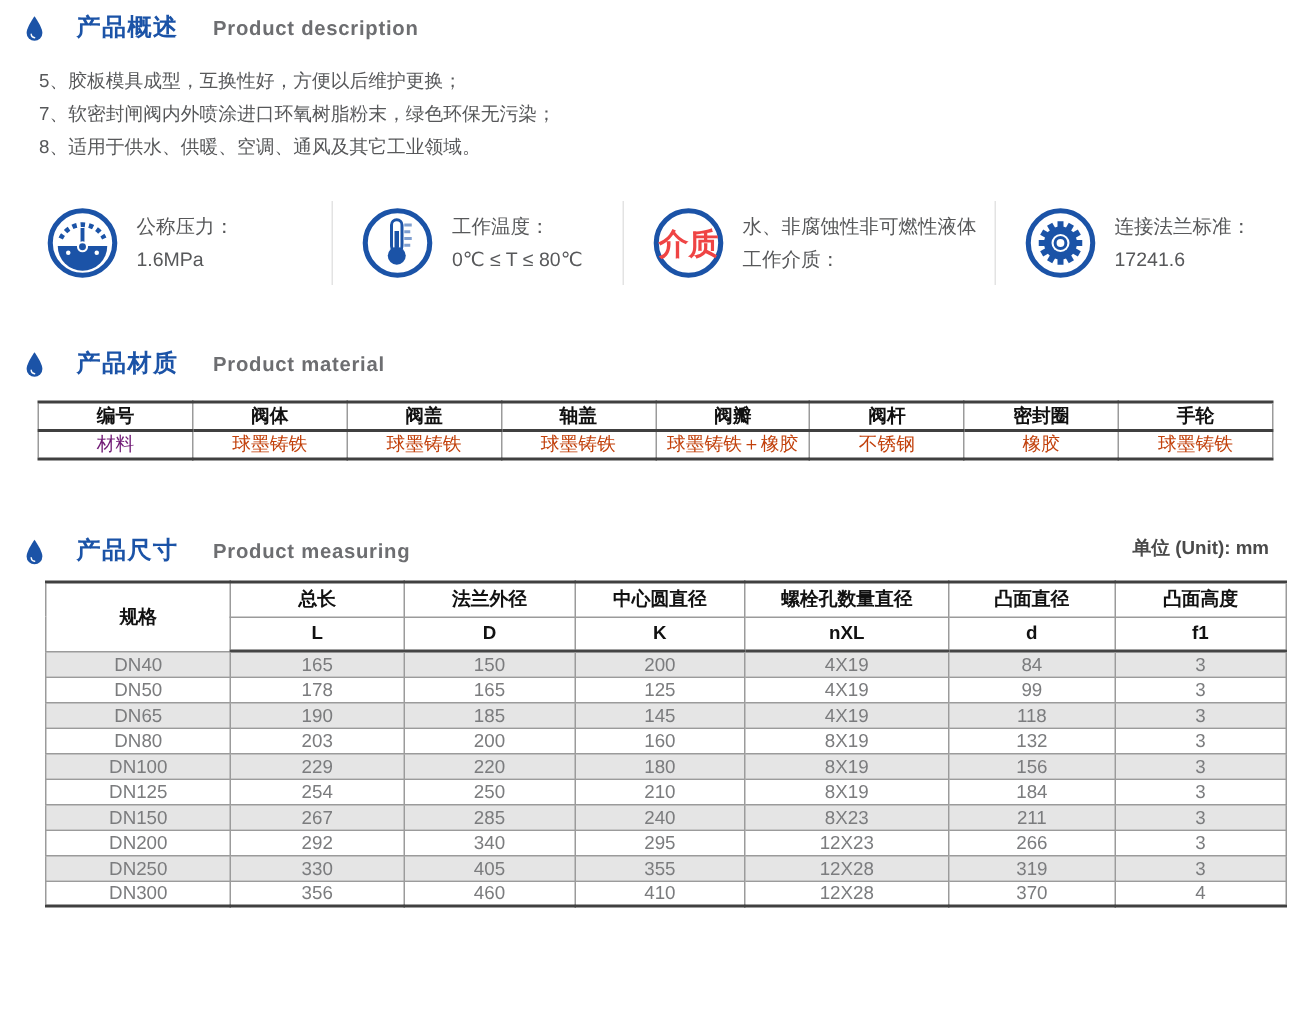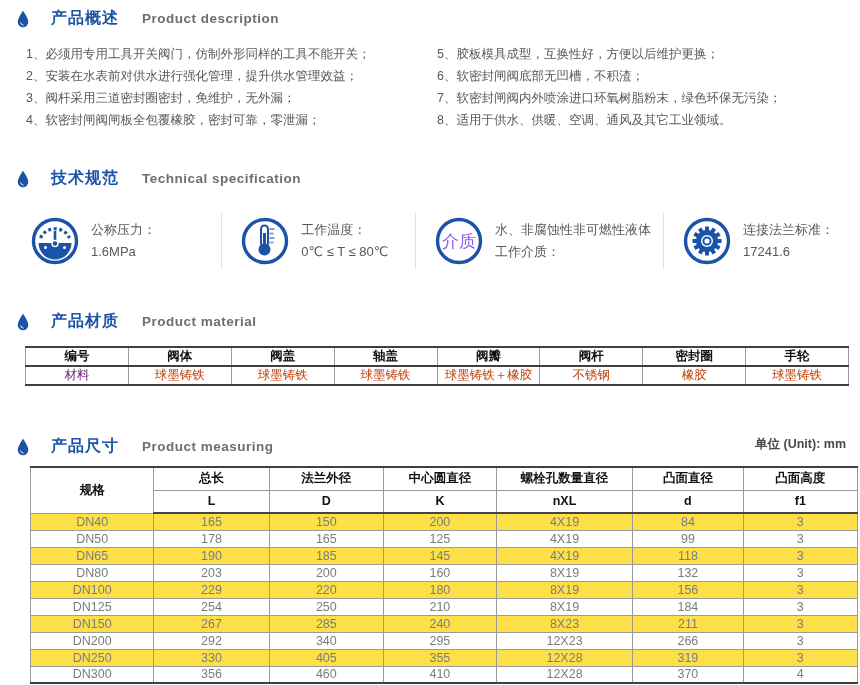--- a/index.html
+++ b/index.html
@@ -58,21 +58,21 @@
   }
   .measuring-table th {
     border: 1px solid #9b9b9b; height: 23px; font-size: 12.5px; color: #111;
     font-weight: bold; text-align: center; background: #fff;
   }
   .measuring-table thead tr:last-child th { border-bottom: 2px solid #454545; }
   .measuring-table td {
     border: 1px solid #9b9b9b; border-top: 1px solid #717171;
     height: 17px; font-size: 12.5px; color: #7b7c7e; text-align: center;
   }
-  .measuring-table tr.alt td { background: #fde047; }
+  .measuring-table tr.alt td { background: #e5e5e5; }
   .c-spec {width: 15.1%;} .c-L {width: 14.1%;} .c-D {width: 14.0%;}
   .c-K {width: 13.8%;} .c-nXL {width: 16.7%;} .c-d {width: 13.5%;} .c-f1 {width: 14.0%;}
 
   svg { display: block; }
 </style>
 </head>
 <body>
 
 <div class="page">
 
@@ -81,44 +81,27 @@
       <svg viewBox="0 0 24 30" width="14" height="18">
         <path d="M12 1 C12 1 3 13.5 3 20 a9 9 0 0 0 18 0 C21 13.5 12 1 12 1 Z" fill="#1b53a7"></path>
         <path d="M8.2 21.5 a4.4 4.4 0 0 0 4 4" stroke="#ffffff" stroke-width="1.6" fill="none" stroke-linecap="round"></path>
       </svg>
     </span>
     <span class="sec-title-zh">产品概述</span>
     <span class="sec-title-en">Product description</span>
   </div>
 
   <div class="overview-lists">
-    <div class="col-left">
-      <div class="ov-item">1、必须用专用工具开关阀门，仿制外形同样的工具不能开关；</div>
-      <div class="ov-item">2、安装在水表前对供水进行强化管理，提升供水管理效益；</div>
-      <div class="ov-item">3、阀杆采用三道密封圈密封，免维护，无外漏；</div>
-      <div class="ov-item">4、软密封闸阀闸板全包覆橡胶，密封可靠，零泄漏；</div>
-    </div>
     <div class="col-right">
       <div class="ov-item">5、胶板模具成型，互换性好，方便以后维护更换；</div>
-      <div class="ov-item">6、软密封闸阀底部无凹槽，不积渣；</div>
       <div class="ov-item">7、软密封闸阀内外喷涂进口环氧树脂粉末，绿色环保无污染；</div>
       <div class="ov-item">8、适用于供水、供暖、空调、通风及其它工业领域。</div>
     </div>
   </div>
 
-  <div class="sec-header" style="margin-top:36px;">
-    <span class="drop">
-      <svg viewBox="0 0 24 30" width="14" height="18">
-        <path d="M12 1 C12 1 3 13.5 3 20 a9 9 0 0 0 18 0 C21 13.5 12 1 12 1 Z" fill="#1b53a7"></path>
-        <path d="M8.2 21.5 a4.4 4.4 0 0 0 4 4" stroke="#ffffff" stroke-width="1.6" fill="none" stroke-linecap="round"></path>
-      </svg>
-    </span>
-    <span class="sec-title-zh">技术规范</span>
-    <span class="sec-title-en">Technical specification</span>
-  </div>
 
   <div class="spec-row">
 
     <div class="spec-block">
       <span class="spec-icon">
         <svg viewBox="0 0 50 50" width="50" height="50">
           <circle cx="25" cy="25" r="21.5" fill="none" stroke="#1b53a7" stroke-width="3.4"></circle>
           <path d="M10.5 22 A 16 16 0 0 1 39.5 22" fill="none" stroke="#1b53a7" stroke-width="3.2" stroke-dasharray="3 2.6"></path>
           <path d="M8.5 27 A 16.5 16.5 0 0 0 41.5 27 Z" fill="#1b53a7"></path>
           <line x1="25" y1="26" x2="25" y2="15" stroke="#1b53a7" stroke-width="2.6"></line>
@@ -150,21 +133,21 @@
         <span style="display:block">工作温度：</span>
         <span style="display:block">0℃ ≤ T ≤ 80℃</span>
       </span>
     </div>
 
     <div class="spec-block">
       <span class="spec-icon" style="position:relative;">
         <svg viewBox="0 0 50 50" width="50" height="50">
           <circle cx="25" cy="25" r="21.5" fill="none" stroke="#1b53a7" stroke-width="3.4"></circle>
         </svg>
-        <span style="position:absolute;left:0;top:0;width:50px;height:50px;display:flex;align-items:center;justify-content:center;color:#8b5cf6;font-weight:normal;font-size:17px;">介质</span>
+        <span style="position:absolute;left:0;top:0;width:50px;height:50px;display:flex;align-items:center;justify-content:center;color:#ef4444;font-weight:bold;font-size:20px;">介质</span>
       </span>
       <span class="spec-text">
         <span style="display:block">水、非腐蚀性非可燃性液体</span>
         <span style="display:block">工作介质：</span>
       </span>
     </div>
 
     <div class="spec-block">
       <span class="spec-icon">
         <svg viewBox="0 0 50 50" width="50" height="50">

